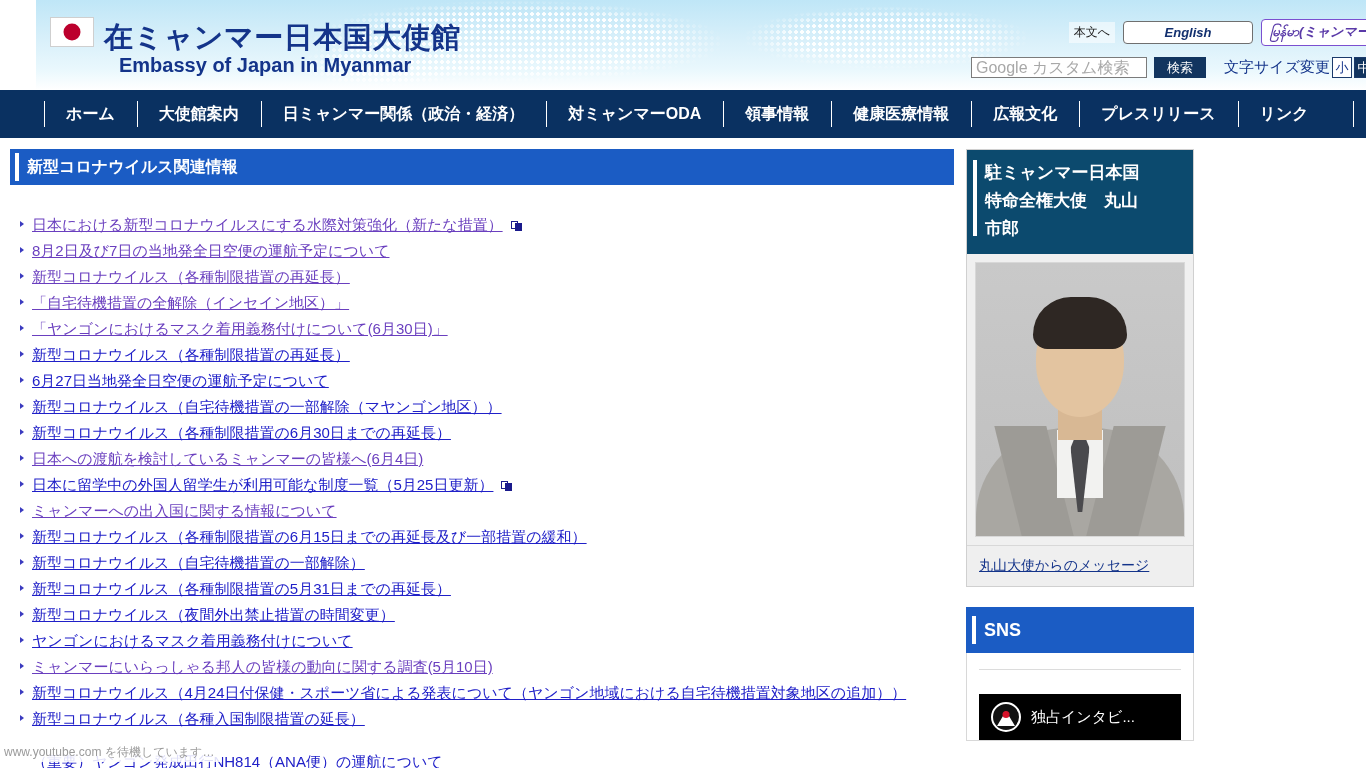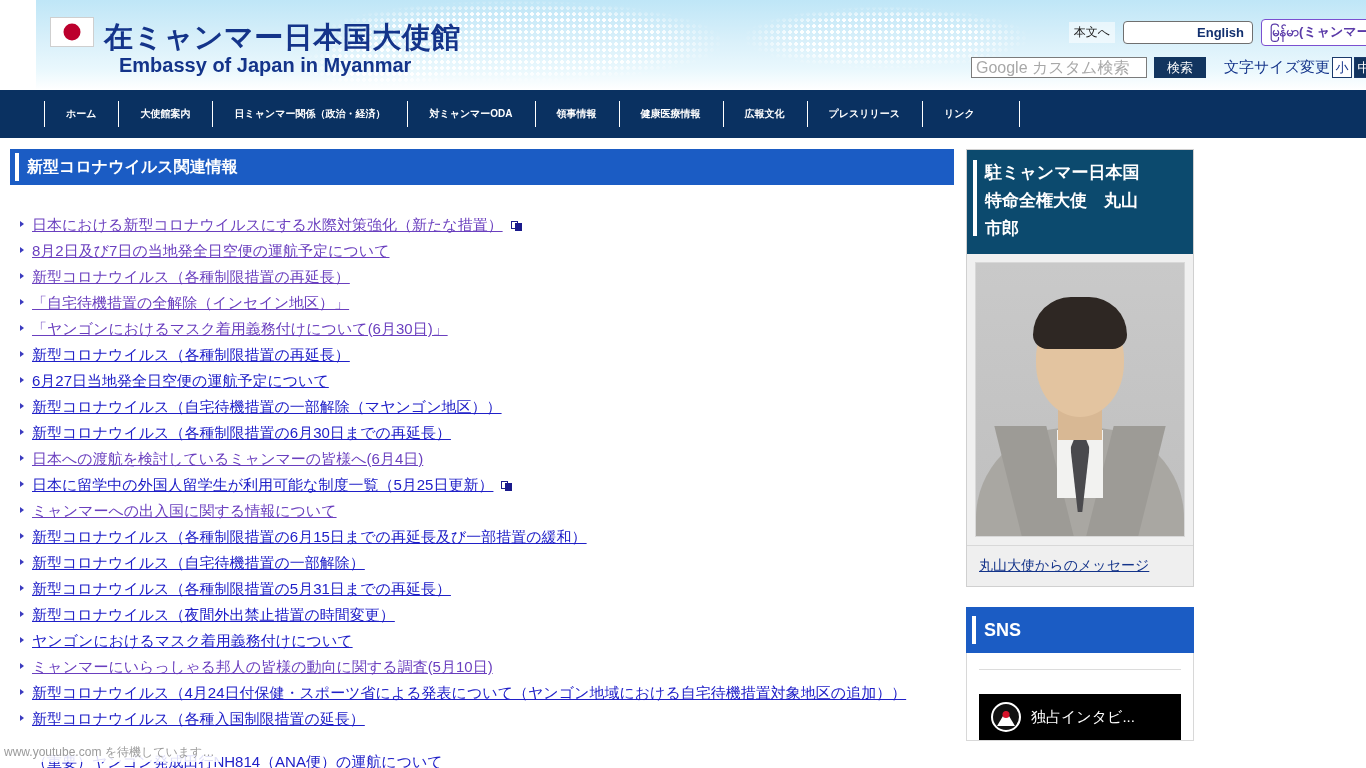--- a/index.html
+++ b/index.html
@@ -81,30 +81,31 @@
     font-size: 12px;
     color: #1a1a1a;
     background: rgba(255,255,255,0.55);
     padding: 2px 5px;
     text-decoration: none;
     white-space: nowrap;
   }
   .lang-btn {
     display: inline-block;
     min-width: 130px;
-    text-align: right;
+    text-align: center;
     font-size: 13px;
     font-weight: bold;
     color: #12306f;
     background: #ffffff;
     border: 1px solid #6f6f6f;
     border-radius: 4px;
     padding: 3px 8px;
     text-decoration: none;
     white-space: nowrap;
+    font-style: italic;
   }
   .lang-btn.mm {
     border-color: #7b4fd0;
     color: #5a3aa8;
     min-width: 120px;
   }
   .hdr-row2 {
     position: absolute;
     right: 6px; top: 57px;
     display: flex;
@@ -160,21 +161,21 @@
     width: 1366px;
     height: 48px;
     background: #0a3161;
     display: flex;
     align-items: center;
     padding-left: 44px;
   }
   .nav-item {
     position: relative;
     color: #ffffff;
-    font-size: 10px;
+    font-size: 16px;
     font-weight: bold;
     text-decoration: none;
     padding: 0 22px;
     white-space: nowrap;
     line-height: 48px;
   }
   .nav-item::before {
     content: "";
     position: absolute;
     left: 0; top: 11px;

